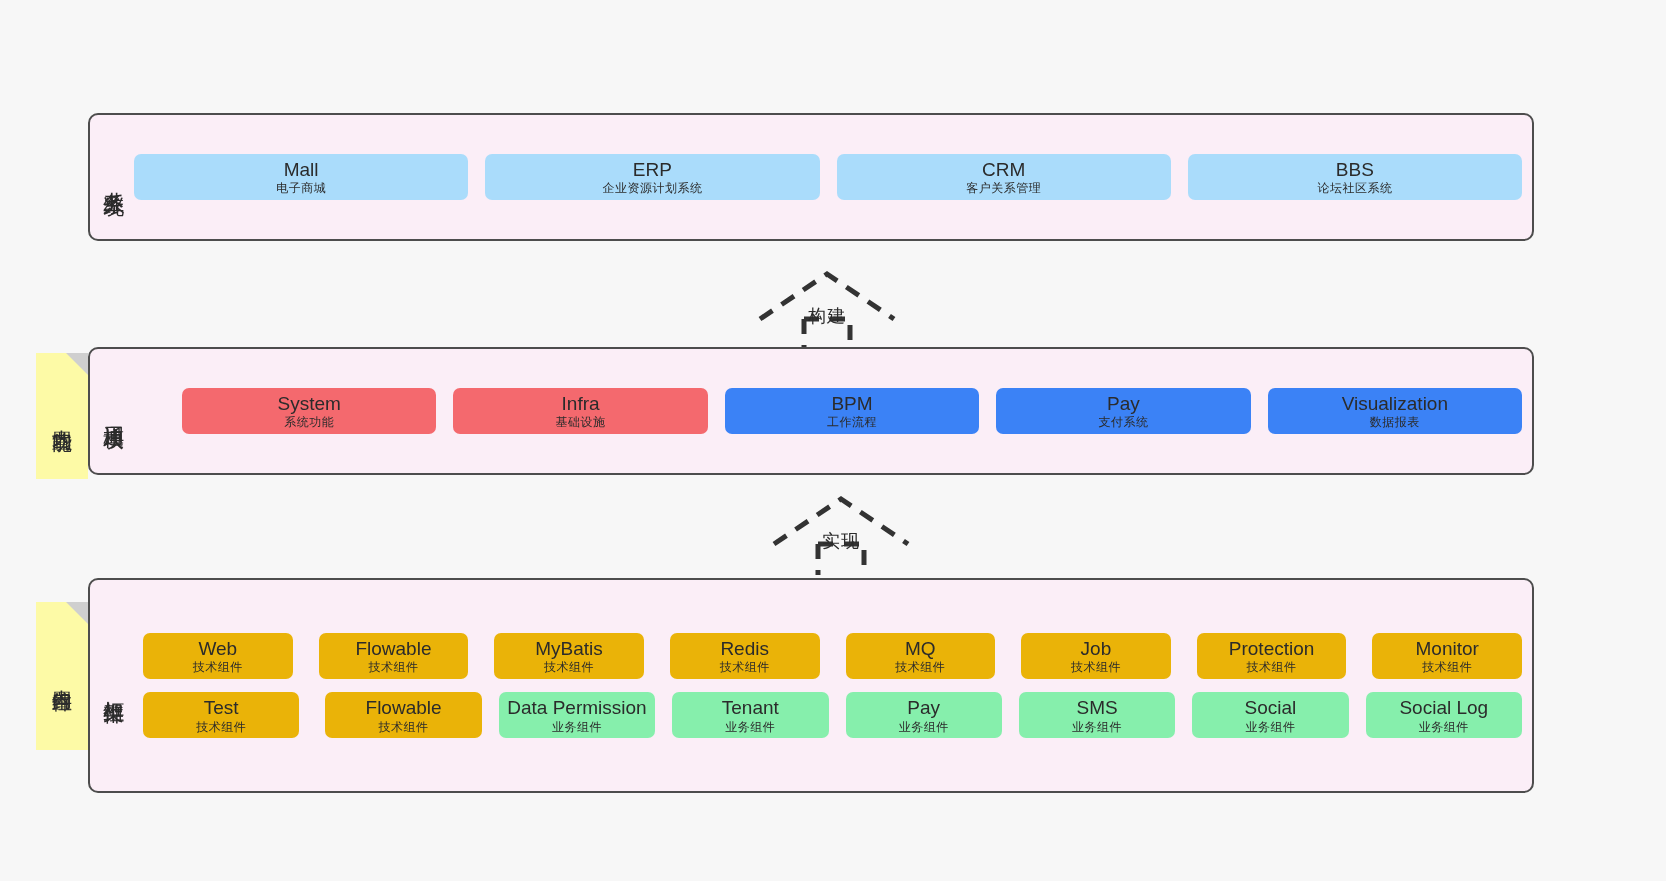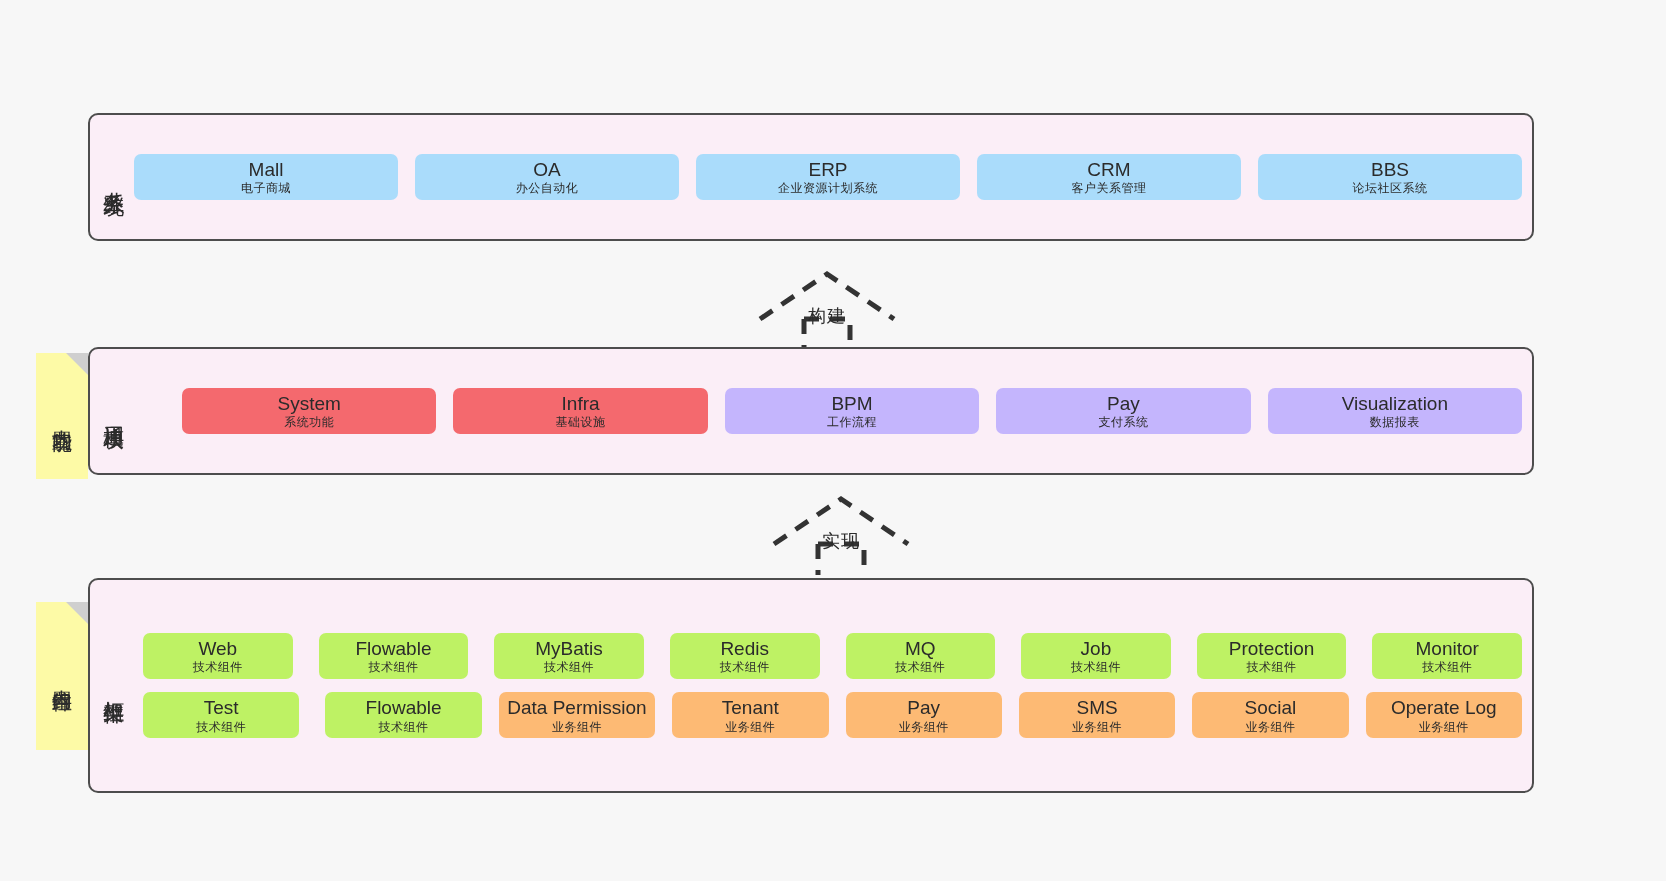--- a/index.html
+++ b/index.html
@@ -83,23 +83,23 @@
   }
   .card .cn {
     font-size: 12px;
     color: #2b2b2b;
     letter-spacing: 0.5px;
   }
 
   
   .c-blue       { background: #aadcfb; }
   .c-red        { background: #f4696e; }
-  .c-pink       { background: #c4b5fd; }
-  .c-green      { background: #bef264; margin-left: 9px; }
-  .c-lightgreen { background: #fdba74; }
+  .c-pink       { background: #3b82f6; }
+  .c-green      { background: #eab308; margin-left: 9px; }
+  .c-lightgreen { background: #86efac; }
 
   
   .sticky {
     position: absolute;
     box-sizing: border-box;
     background: #fdfaa6;
     display: flex;
     align-items: center;
     justify-content: center;
     font-size: 20px;
@@ -145,24 +145,20 @@
 
   <div class="layer" id="layer-business" style="left:88px; top:113px; width:1446px; height:128px;">
     <div class="layer-title">业务系统</div>
     <div class="layer-body">
       <div class="row">
         <div class="card c-blue">
           <span class="en">Mall</span>
           <span class="cn">电子商城</span>
         </div>
         <div class="card c-blue">
-          <span class="en">OA</span>
-          <span class="cn">办公自动化</span>
-        </div>
-        <div class="card c-blue">
           <span class="en">ERP</span>
           <span class="cn">企业资源计划系统</span>
         </div>
         <div class="card c-blue">
           <span class="en">CRM</span>
           <span class="cn">客户关系管理</span>
         </div>
         <div class="card c-blue">
           <span class="en">BBS</span>
           <span class="cn">论坛社区系统</span>
@@ -287,21 +283,21 @@
         </div>
         <div class="card c-lightgreen">
           <span class="en">SMS</span>
           <span class="cn">业务组件</span>
         </div>
         <div class="card c-lightgreen">
           <span class="en">Social</span>
           <span class="cn">业务组件</span>
         </div>
         <div class="card c-lightgreen">
-          <span class="en">Operate Log</span>
+          <span class="en">Social Log</span>
           <span class="cn">业务组件</span>
         </div>
       </div>
 
     </div>
   </div>
 
 </div>
 
 </body></html>

